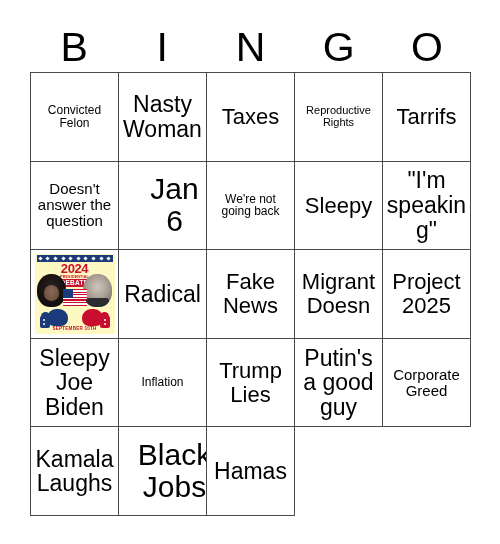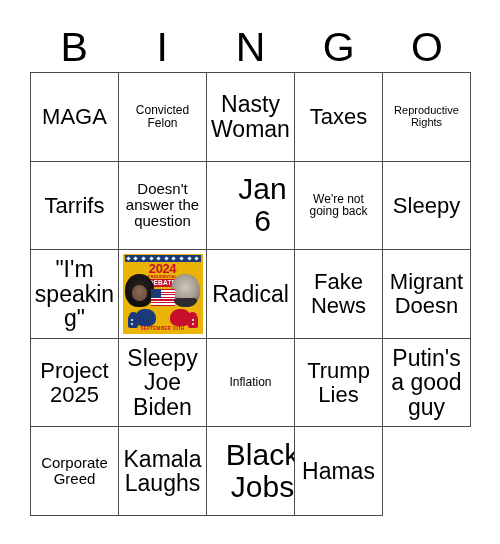--- a/index.html
+++ b/index.html
@@ -86,21 +86,21 @@
   .fs-xxs { font-size: 11px; }
 
   
   .cell.free-cell {
     padding: 3px;
   }
   #debate-graphic {
     position: relative;
     width: 80px;
     height: 80px;
-    background: #eab308;
+    background: #fef9c3;
     overflow: hidden;
   }
   #debate-bunting {
     position: absolute;
     left: 2px;
     top: 1px;
     width: 76px;
     height: 7px;
     background: #1b3a7a;
     display: flex;
@@ -282,23 +282,20 @@
   <div id="header-row">
     <div class="header-letter">B</div>
     <div class="header-letter">I</div>
     <div class="header-letter">N</div>
     <div class="header-letter">G</div>
     <div class="header-letter">O</div>
   </div>
 
   <div id="grid">
 
-    <div class="cell">
-      <span class="cell-text fs-lg">MAGA</span>
-    </div>
     <div class="cell">
       <span class="cell-text fs-sm">Convicted Felon</span>
     </div>
     <div class="cell">
       <span class="cell-text fs-md">Nasty Woman</span>
     </div>
     <div class="cell">
       <span class="cell-text fs-lg">Taxes</span>
     </div>
     <div class="cell">

